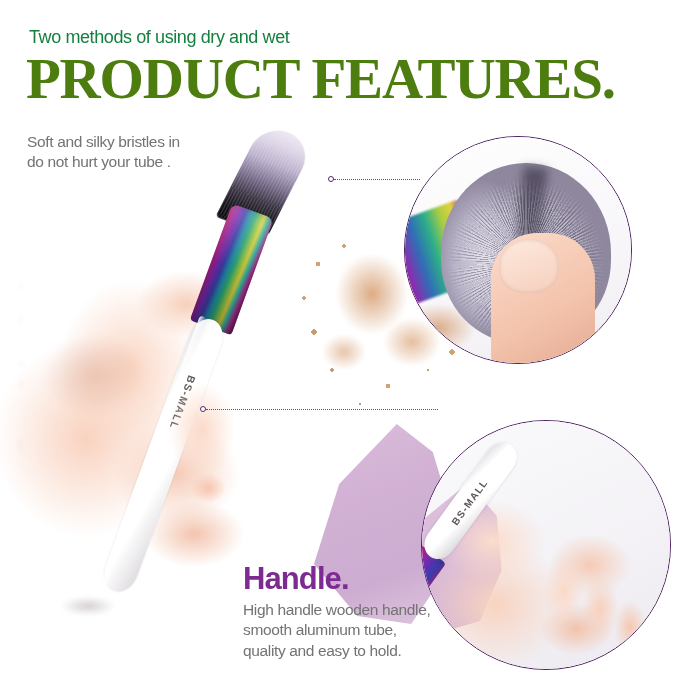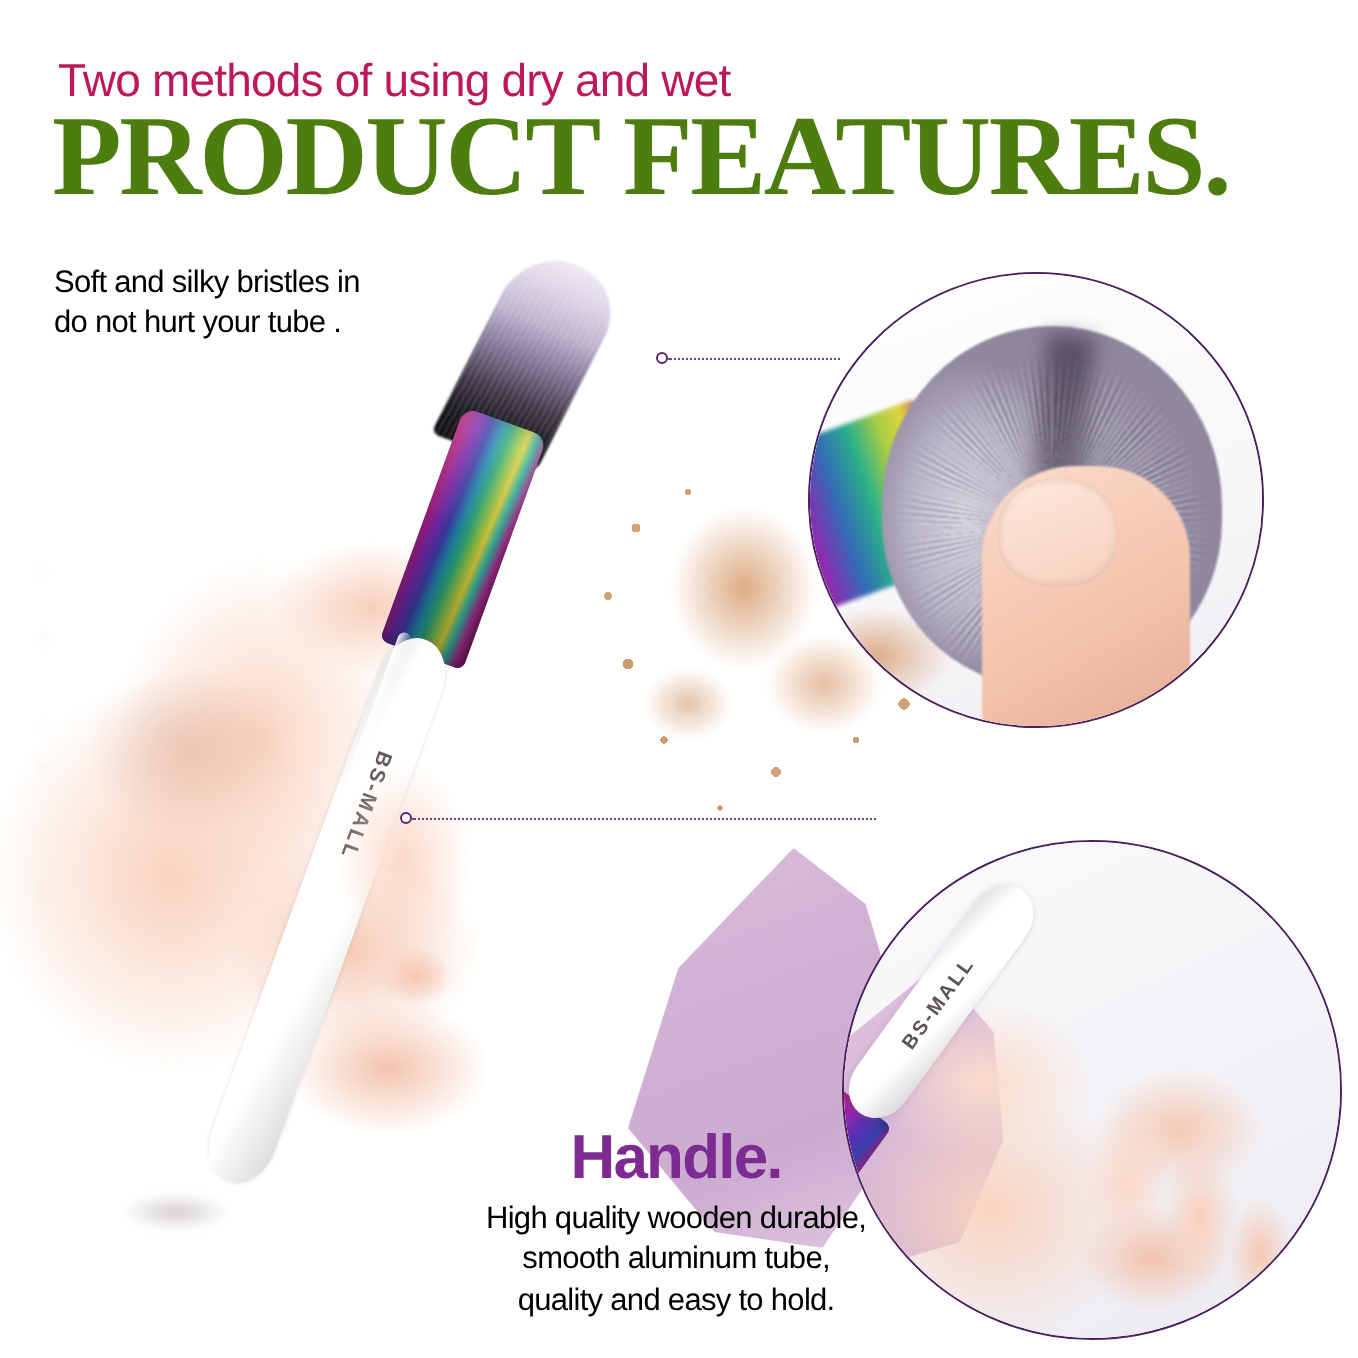--- a/index.html
+++ b/index.html
@@ -8,42 +8,42 @@
     font-family:"Liberation Sans", sans-serif;
     background:#ffffff;
     overflow:hidden;
     position:relative;
   }
   #stage { position:relative; width:679px; height:679px; background:#fff; overflow:hidden; }
 
   
   .kicker {
     position:absolute; left:29px; top:27px;
-    font-size:23px; font-weight:400; letter-spacing:-0.4px;
-    color:#be185d; white-space:nowrap;
+    font-size:18px; font-weight:400; letter-spacing:-0.4px;
+    color:#15803d; white-space:nowrap;
   }
   .headline {
     position:absolute; left:26px; top:50px;
     font-family:"Liberation Serif", serif;
     font-weight:700; font-size:57px; line-height:1.0;
     letter-spacing:-1.2px; color:#4d7c0f; white-space:nowrap;
   }
 
   
   .sec-title {
     font-size:31px; font-weight:700; letter-spacing:-0.9px;
     color:#7d2b93; line-height:1.0;
   }
   .sec-body {
     font-size:15.5px; font-weight:400; line-height:1.31;
-    color:#000000; letter-spacing:-0.35px;
+    color:#737373; letter-spacing:-0.35px;
   }
   #bristles-block { position:absolute; left:27px; top:125px; }
   #bristles-block .sec-body { margin-top:7px; }
-  #handle-block  { position:absolute; left:243px; top:563px;text-align:center; }
+  #handle-block  { position:absolute; left:243px; top:563px; }
   #handle-block .sec-body { margin-top:6px; }
 
   
   .photo { position:absolute; }
 
   
   #main-hand {
     left:-20px; top:218px; width:300px; height:400px;
     background:
       radial-gradient(ellipse 70px 46px at 206px 86px,  #f7cfbb 0%, rgba(247,207,187,0) 72%),
@@ -352,19 +352,19 @@
   <div id="bristles-block">
     <div class="sec-body">
       <div>Soft and silky bristles in</div>
       <div>do not hurt your tube .</div>
     </div>
   </div>
 
   <div id="handle-block">
     <div class="sec-title">Handle.</div>
     <div class="sec-body">
-      <div>High quality wooden durable,</div>
+      <div>High handle wooden handle,</div>
       <div>smooth aluminum tube,</div>
       <div>quality and easy to hold.</div>
     </div>
   </div>
 
 </div>
 
 </body></html>

